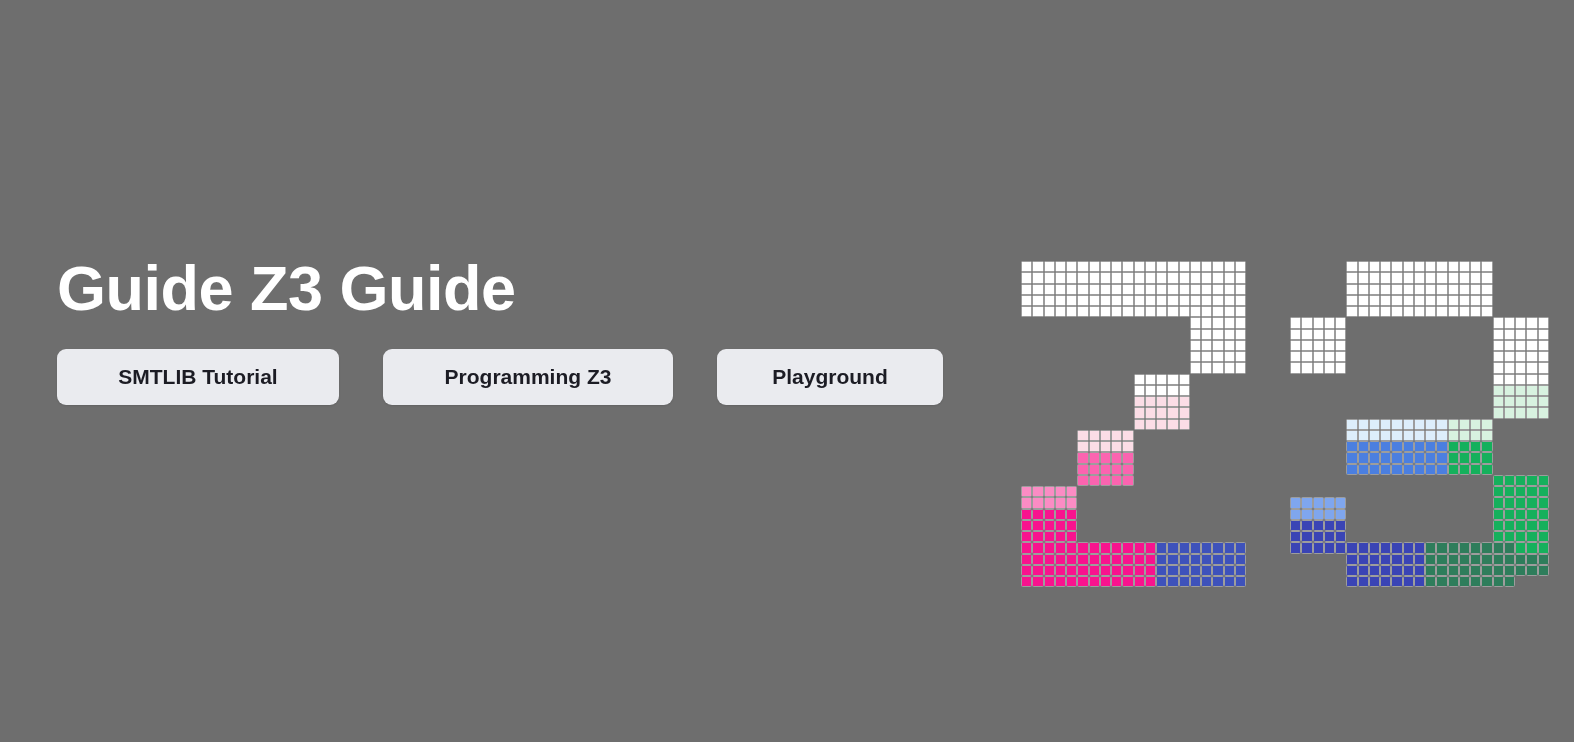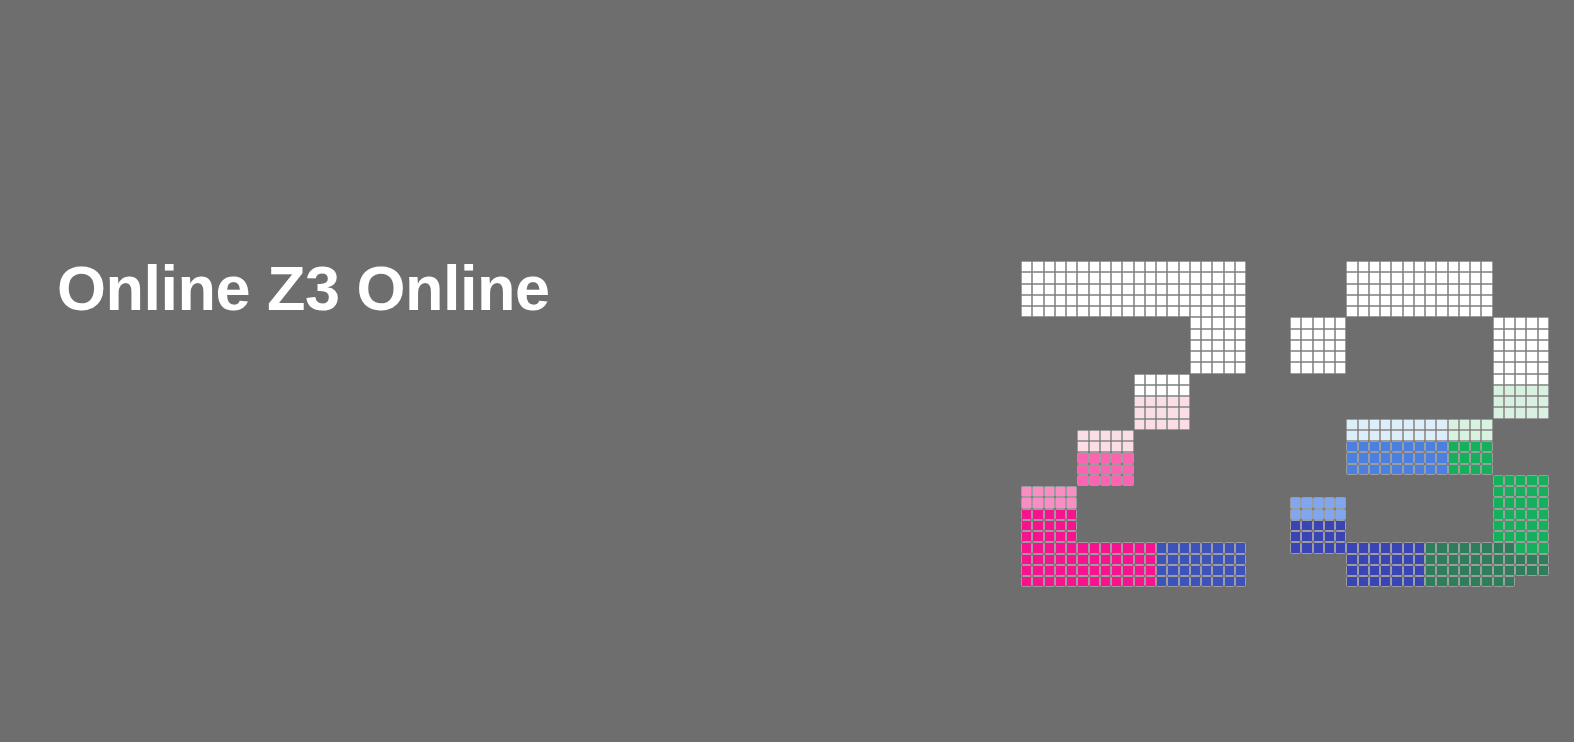--- a/index.html
+++ b/index.html
@@ -87,22 +87,27 @@
     border: 1.1px solid #9d9d9d;
     border-radius: 1.5px;
   }
 </style>
 </head>
 <body>
 
 <div class="hero">
 
   <div class="hero-text">
-    <h1 class="hero-title">Online Z3 Online</h1>
-
+    <h1 class="hero-title">Guide Z3 Guide</h1>
+
+    <div class="hero-buttons">
+      <button class="hero-btn w1">SMTLIB Tutorial</button>
+      <button class="hero-btn w2">Programming Z3</button>
+      <button class="hero-btn w3">Playground</button>
+    </div>
   </div>
 
   <div class="logo">
     <div class="glyph seven">
         <div class="cell" style="left: 0px; top: 0px; background: rgb(255, 255, 255);"></div>
         <div class="cell" style="left: 11.25px; top: 0px; background: rgb(255, 255, 255);"></div>
         <div class="cell" style="left: 22.5px; top: 0px; background: rgb(255, 255, 255);"></div>
         <div class="cell" style="left: 33.75px; top: 0px; background: rgb(255, 255, 255);"></div>
         <div class="cell" style="left: 45px; top: 0px; background: rgb(255, 255, 255);"></div>
         <div class="cell" style="left: 56.25px; top: 0px; background: rgb(255, 255, 255);"></div>

